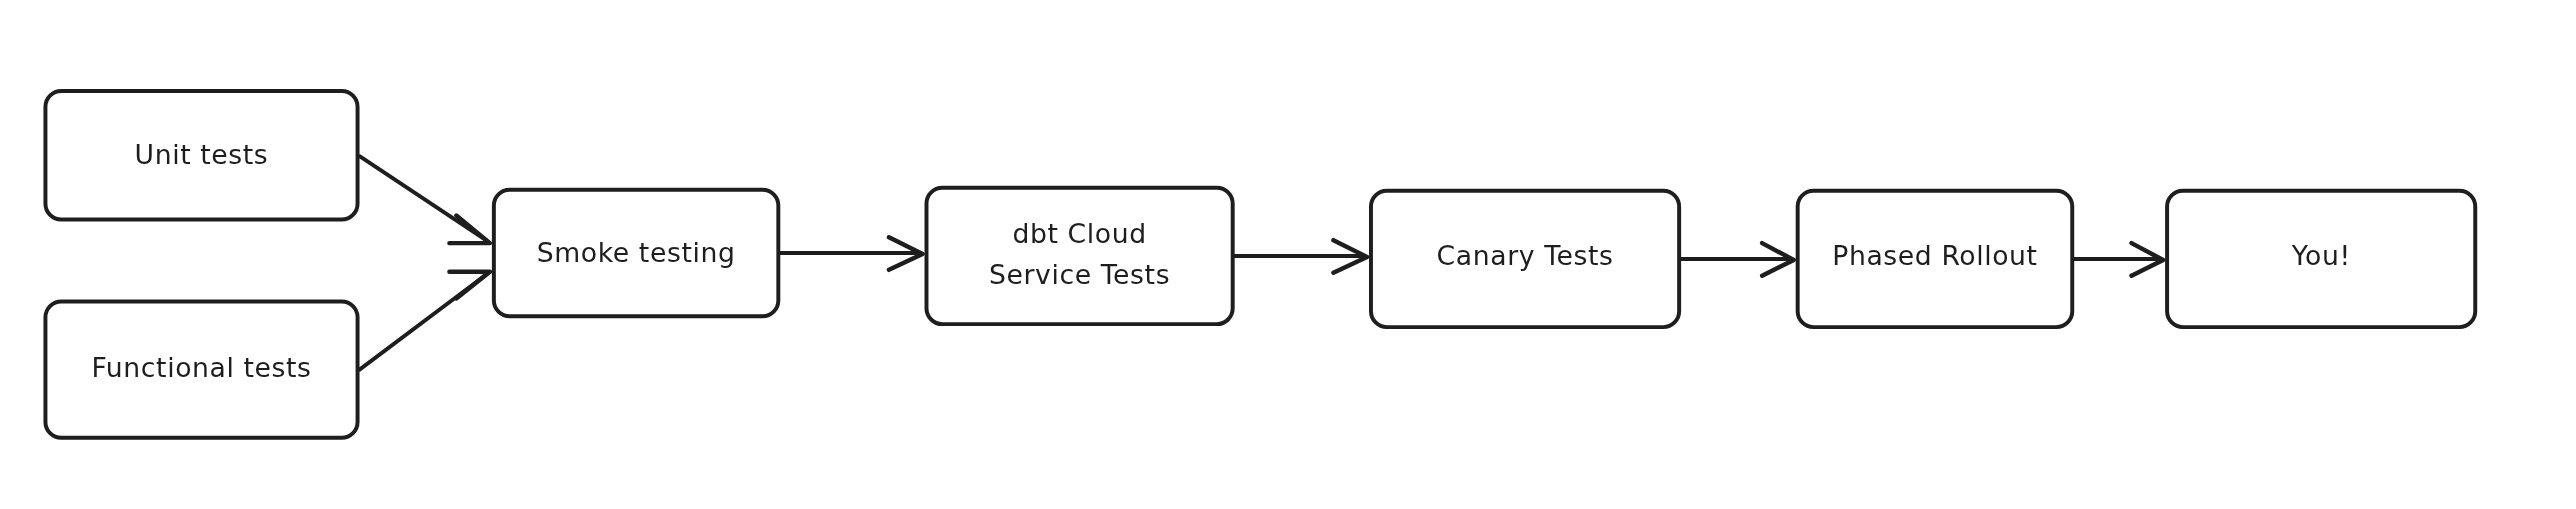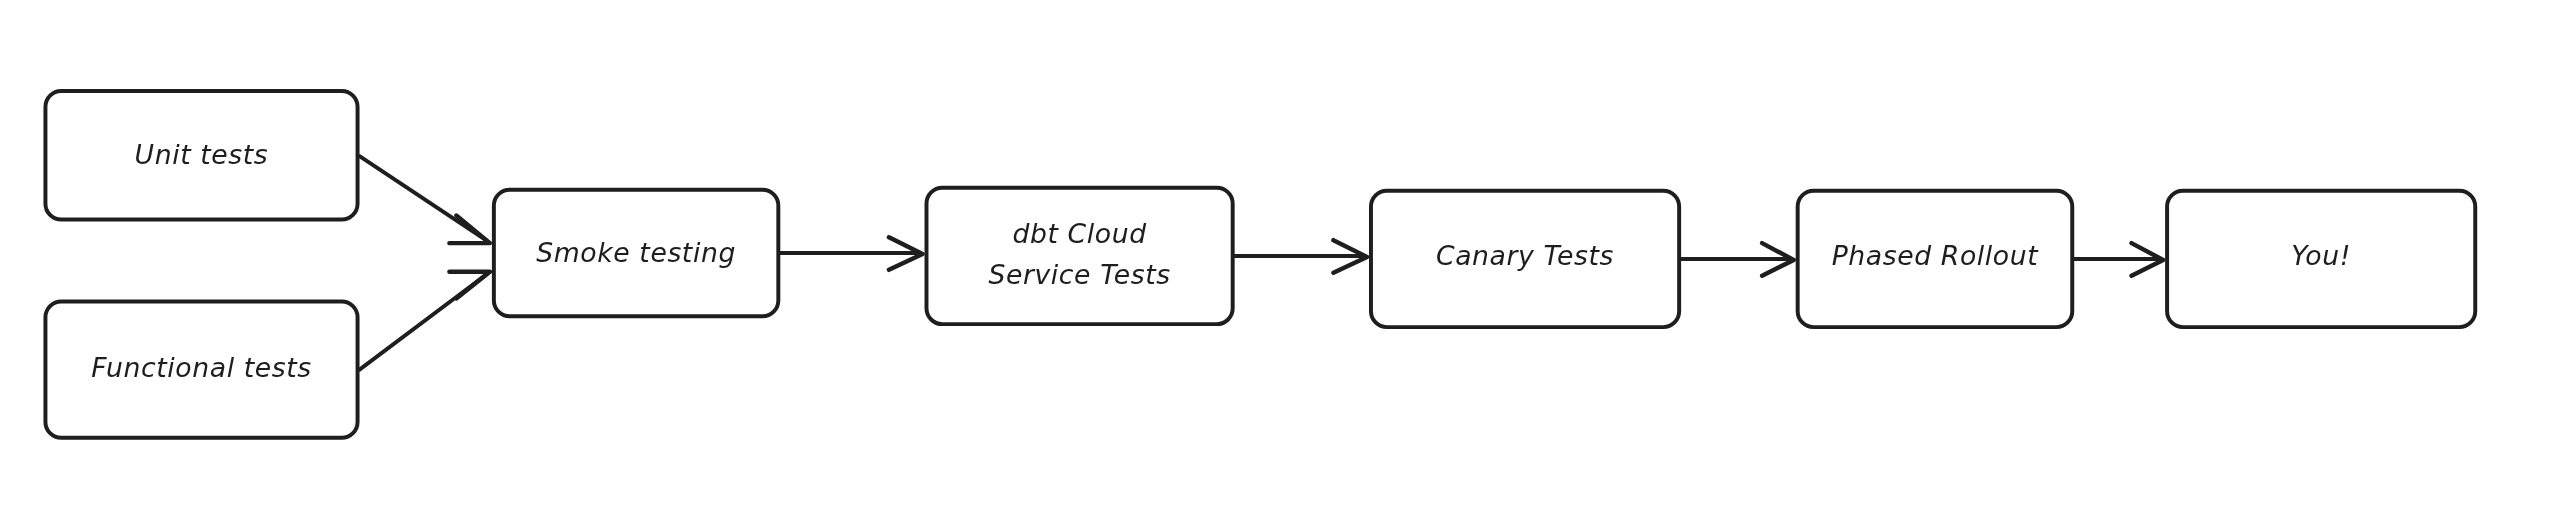--- a/index.html
+++ b/index.html
@@ -6,21 +6,20 @@
     margin: 0;
     padding: 0;
     background: #ffffff;
   }
   #canvas {
     position: relative;
     width: 2576px;
     height: 510px;
     background: #ffffff;
     overflow: hidden;
-    font-style: italic;
   }
   #diagram-svg {
     position: absolute;
     top: 0;
     left: 0;
     width: 2576px;
     height: 510px;
     display: block;
   }
   .node-shape {

